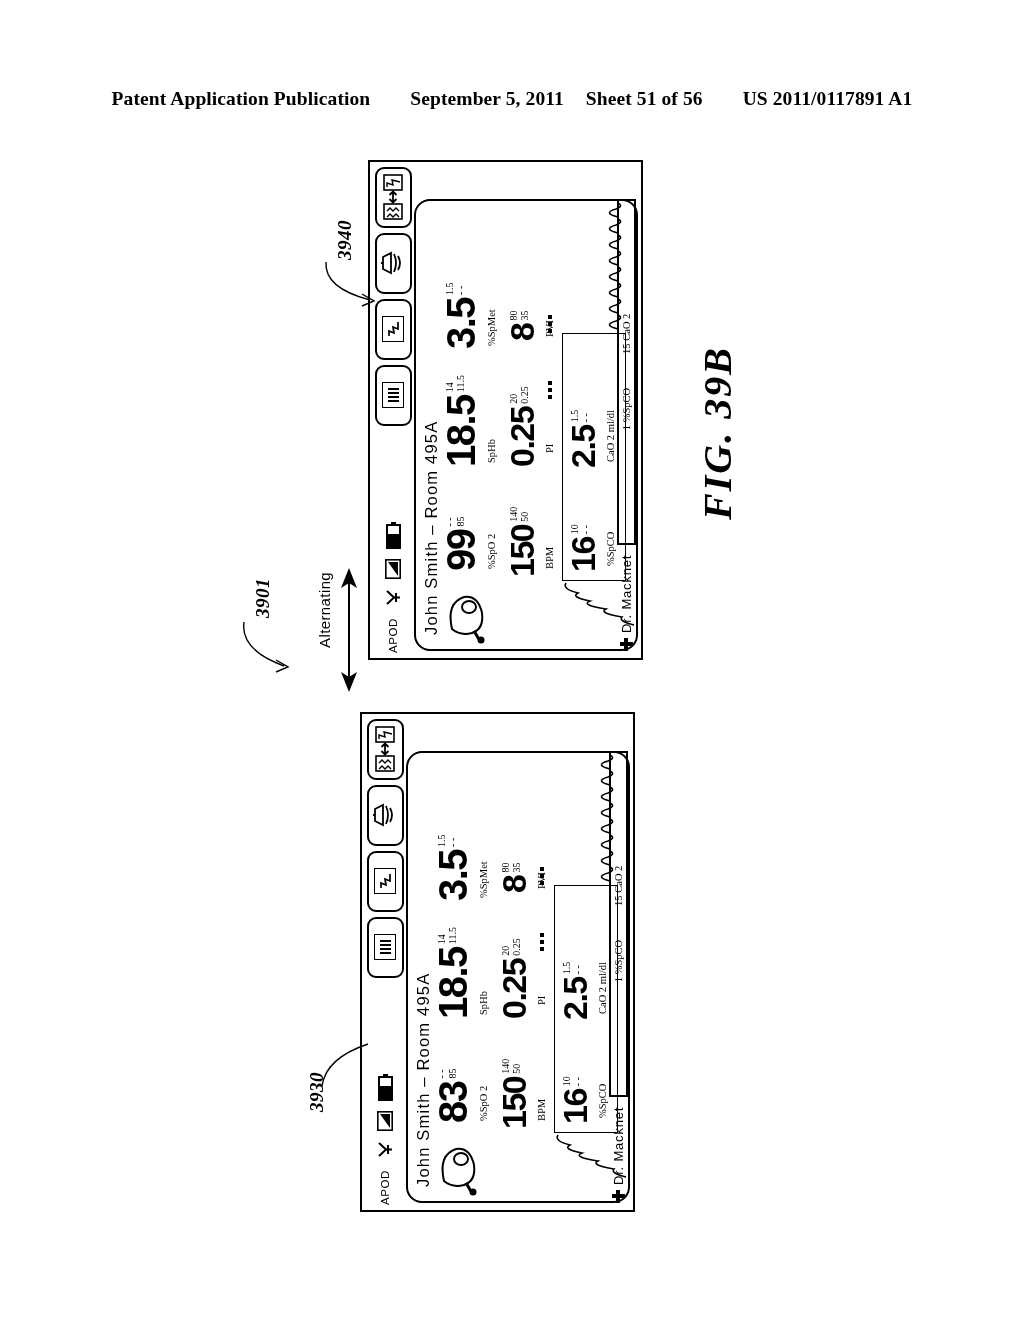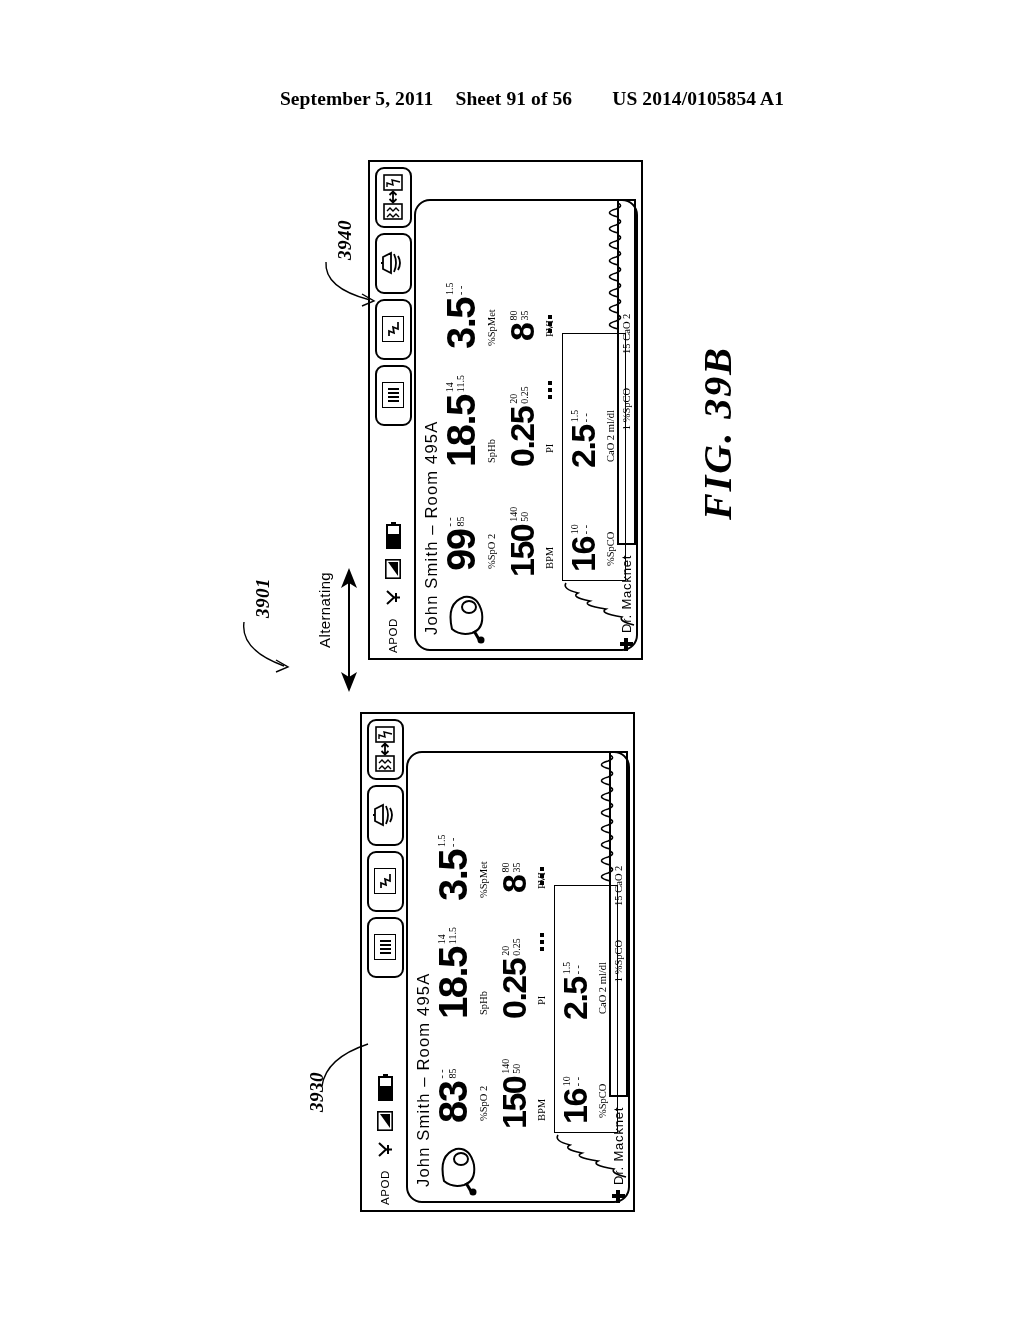--- a/index.html
+++ b/index.html
@@ -92,26 +92,27 @@
   .ref{position:absolute;font-family:"Liberation Serif",serif;font-style:italic;
      font-weight:bold;font-size:19px;letter-spacing:.5px;white-space:nowrap;}
   .alt-label{position:absolute;font-size:15px;letter-spacing:.4px;white-space:nowrap;
      transform:rotate(-90deg);transform-origin:left top;}
   svg.anno{position:absolute;overflow:visible;}
 </style>
 </head>
 <body>
 
 <div class="pat-header">
+  <span class="seg">Patent Application Publication</span>
   <span class="sp-lg"></span>
   <span class="seg">September 5, 2011</span>
   <span class="sp-md"></span>
-  <span class="seg">Sheet 91 of 56</span>
+  <span class="seg">Sheet 51 of 56</span>
   <span class="sp-lg"></span>
-  <span class="seg">US 2014/0105854 A1</span>
+  <span class="seg">US 2011/0117891 A1</span>
 </div>
 
 <div class="fig-caption">FIG.  39B</div>
 
 <div class="rot-host" style="left:368px;top:660px;">
  <div class="rot-inner">
   <div class="device">
 
     <div class="dev-topbar">
       <div class="tb-left">

